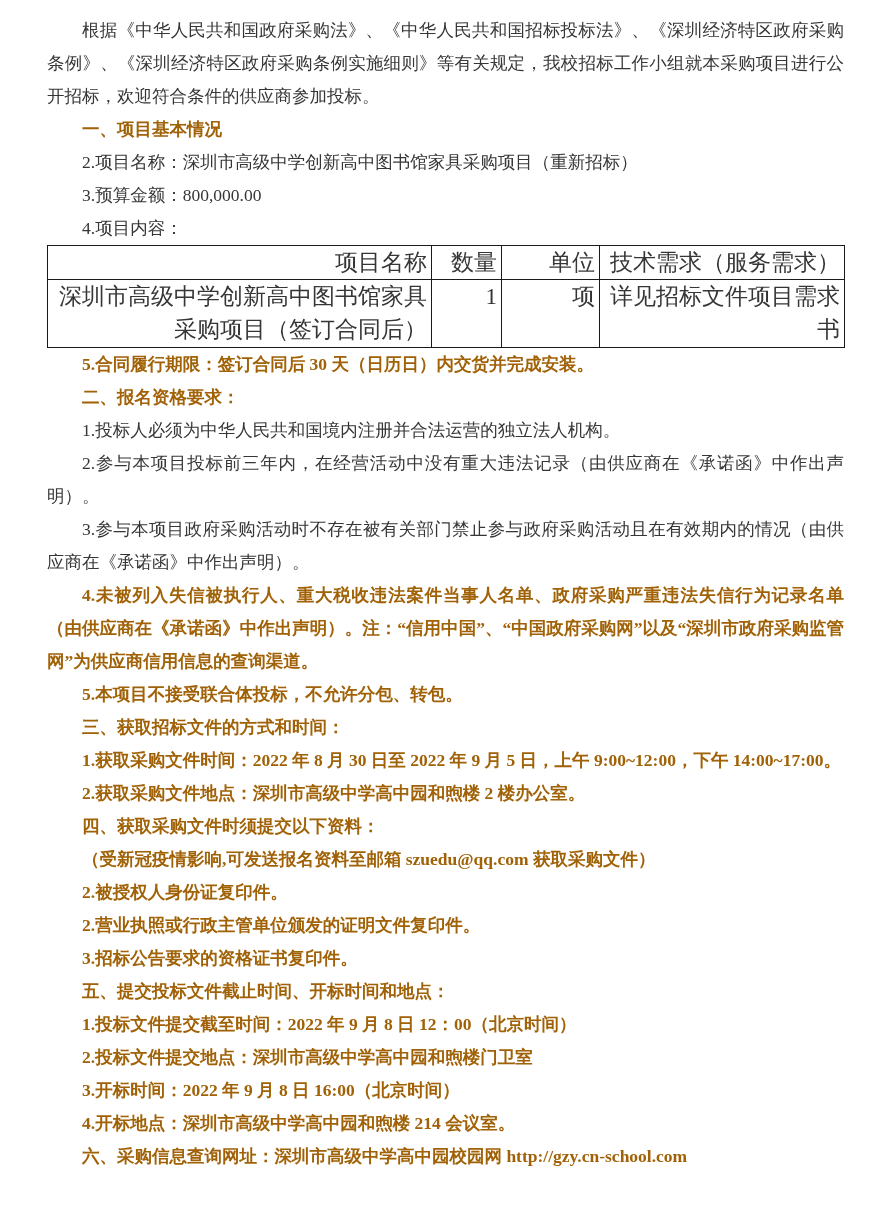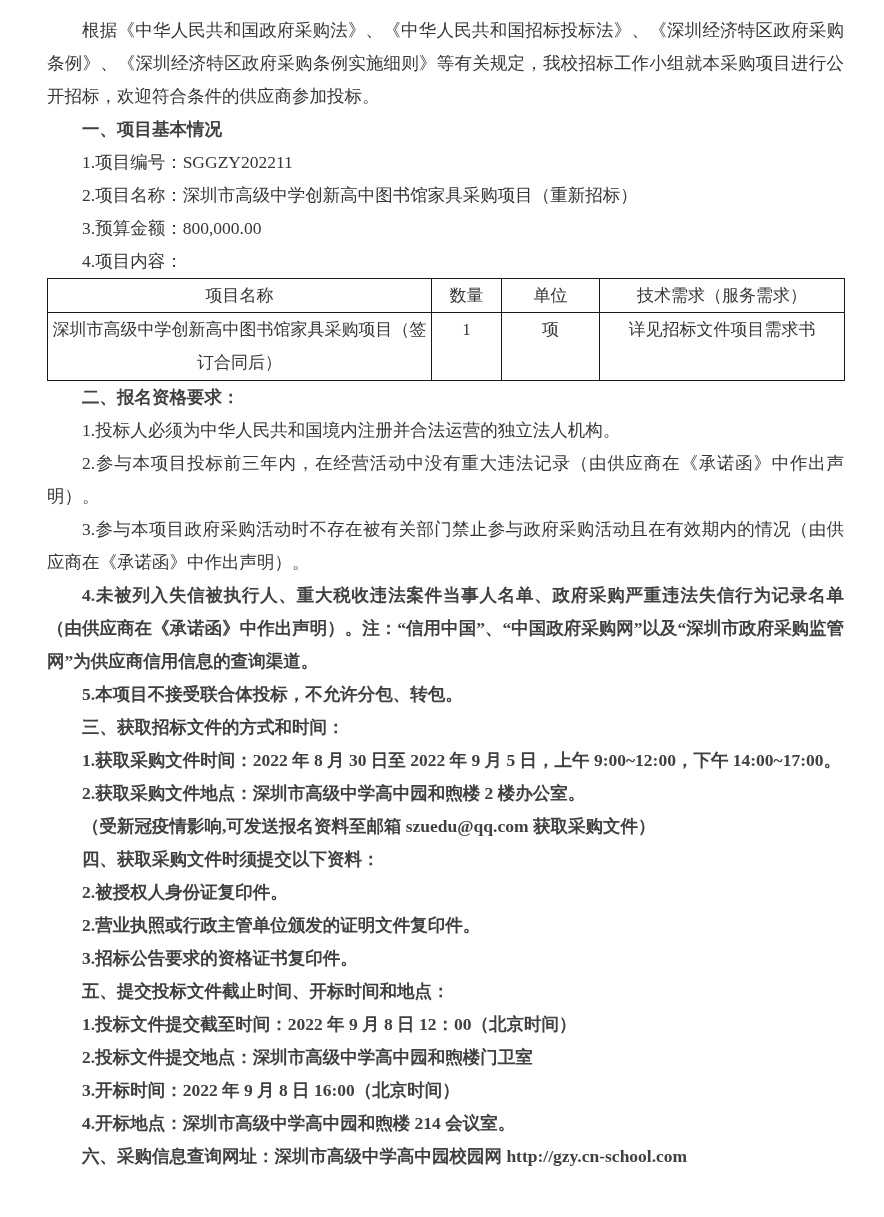--- a/index.html
+++ b/index.html
@@ -23,50 +23,49 @@
   p.line {
     margin: 0;
     font-size: 17.5px;
     line-height: 33px;
     text-align: justify;
     text-indent: 2em;
     white-space: normal;
   }
   p.b {
     font-weight: bold;
-    color: #404040;
+    color: #a16207;
   }
   table.items {
     border-collapse: collapse;
     table-layout: fixed;
     width: 797px;
     margin: 0;
   }
   table.items th,
   table.items td {
     border: 1.5px solid #1a1a1a;
-    font-size: 17px;
+    font-size: 23px;
     font-weight: normal;
-    text-align: center;
+    text-align: right;
     vertical-align: top;
     padding: 0 4px;
     line-height: 33px;
     overflow: hidden;
   }
   table.items th { height: 33px; }
   table.items td { height: 67px; }
 </style>
 </head>
 <body>
 
 <div class="page">
 
   <p class="line">根据《中华人民共和国政府采购法》、《中华人民共和国招标投标法》、《深圳经济特区政府采购条例》、《深圳经济特区政府采购条例实施细则》等有关规定，我校招标工作小组就本采购项目进行公开招标，欢迎符合条件的供应商参加投标。</p>
   <p class="line b">一、项目基本情况</p>
-  <p class="line">1.项目编号：SGGZY202211</p>
   <p class="line">2.项目名称：深圳市高级中学创新高中图书馆家具采购项目（重新招标）</p>
   <p class="line">3.预算金额：800,000.00</p>
   <p class="line">4.项目内容：</p>
 
   <table class="items">
     <colgroup>
       <col style="width:384px">
       <col style="width:70px">
       <col style="width:98px">
       <col style="width:245px">
@@ -82,31 +81,32 @@
     <tbody>
       <tr>
         <td>深圳市高级中学创新高中图书馆家具采购项目（签订合同后）</td>
         <td>1</td>
         <td>项</td>
         <td>详见招标文件项目需求书</td>
       </tr>
     </tbody>
   </table>
 
+  <p class="line b">5.合同履行期限：签订合同后 30 天（日历日）内交货并完成安装。</p>
   <p class="line b">二、报名资格要求：</p>
   <p class="line">1.投标人必须为中华人民共和国境内注册并合法运营的独立法人机构。</p>
   <p class="line">2.参与本项目投标前三年内，在经营活动中没有重大违法记录（由供应商在《承诺函》中作出声明）。</p>
   <p class="line">3.参与本项目政府采购活动时不存在被有关部门禁止参与政府采购活动且在有效期内的情况（由供应商在《承诺函》中作出声明）。</p>
   <p class="line b">4.未被列入失信被执行人、重大税收违法案件当事人名单、政府采购严重违法失信行为记录名单（由供应商在《承诺函》中作出声明）。注：“信用中国”、“中国政府采购网”以及“深圳市政府采购监管网”为供应商信用信息的查询渠道。</p>
   <p class="line b">5.本项目不接受联合体投标，不允许分包、转包。</p>
   <p class="line b">三、获取招标文件的方式和时间：</p>
   <p class="line b">1.获取采购文件时间：2022 年 8 月 30 日至 2022 年 9 月 5 日，上午 9:00~12:00，下午 14:00~17:00。</p>
   <p class="line b">2.获取采购文件地点：深圳市高级中学高中园和煦楼 2 楼办公室。</p>
+  <p class="line b">四、获取采购文件时须提交以下资料：</p>
   <p class="line b">（受新冠疫情影响,可发送报名资料至邮箱 szuedu@qq.com 获取采购文件）</p>
-  <p class="line b">四、获取采购文件时须提交以下资料：</p>
   <p class="line b">2.被授权人身份证复印件。</p>
   <p class="line b">2.营业执照或行政主管单位颁发的证明文件复印件。</p>
   <p class="line b">3.招标公告要求的资格证书复印件。</p>
   <p class="line b">五、提交投标文件截止时间、开标时间和地点：</p>
   <p class="line b">1.投标文件提交截至时间：2022 年 9 月 8 日 12：00（北京时间）</p>
   <p class="line b">2.投标文件提交地点：深圳市高级中学高中园和煦楼门卫室</p>
   <p class="line b">3.开标时间：2022 年 9 月 8 日 16:00（北京时间）</p>
   <p class="line b">4.开标地点：深圳市高级中学高中园和煦楼 214 会议室。</p>
   <p class="line b">六、采购信息查询网址：深圳市高级中学高中园校园网 http://gzy.cn-school.com</p>
 

